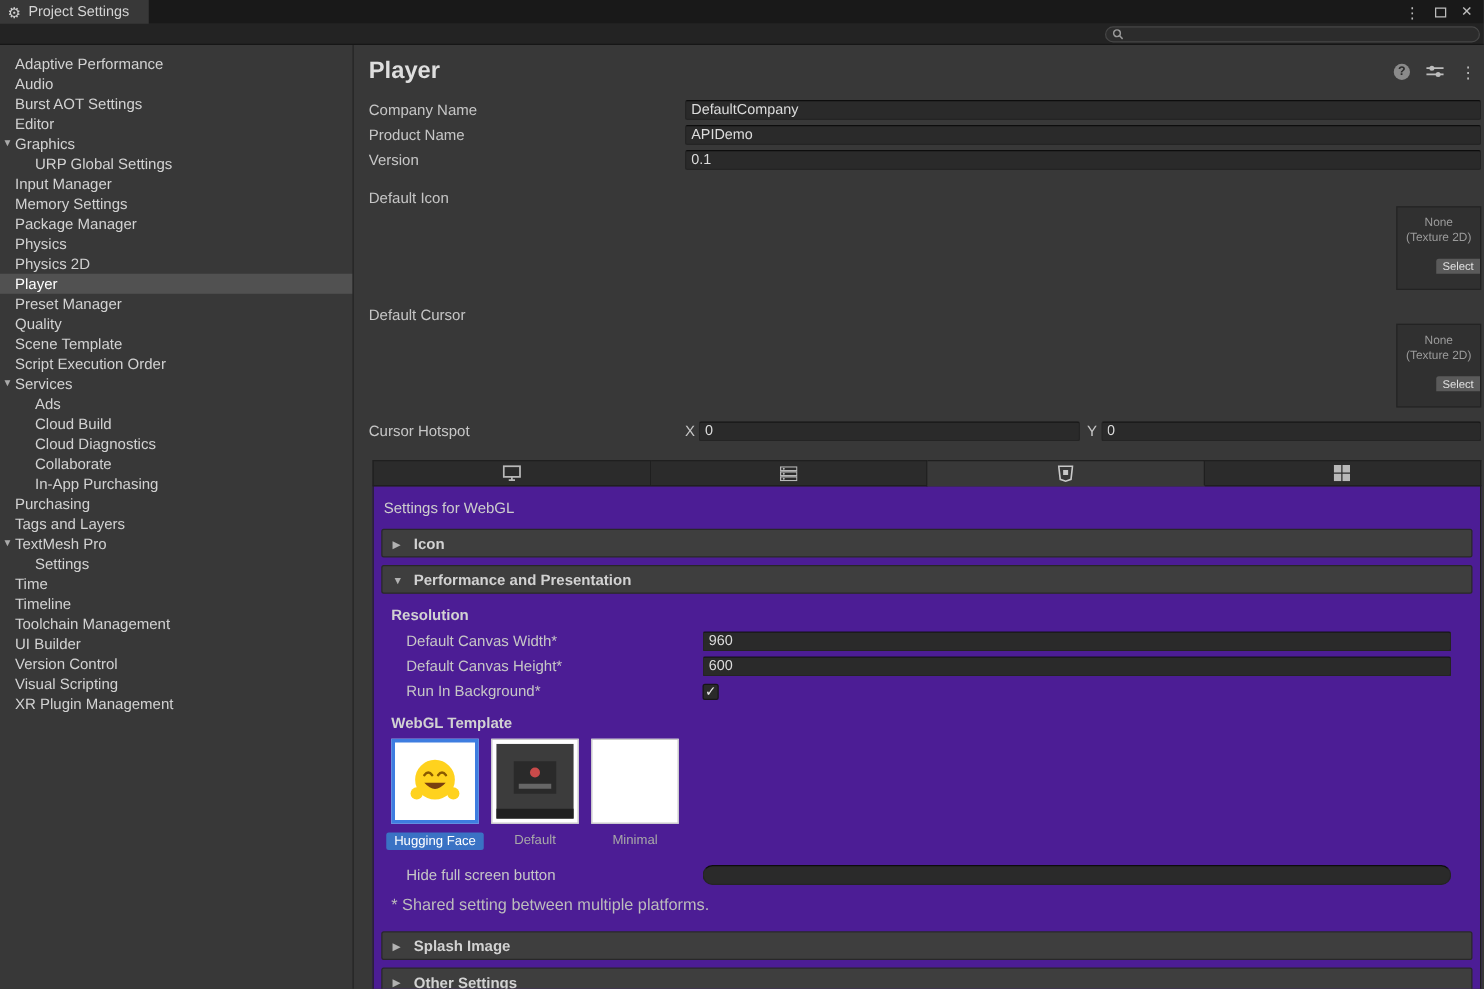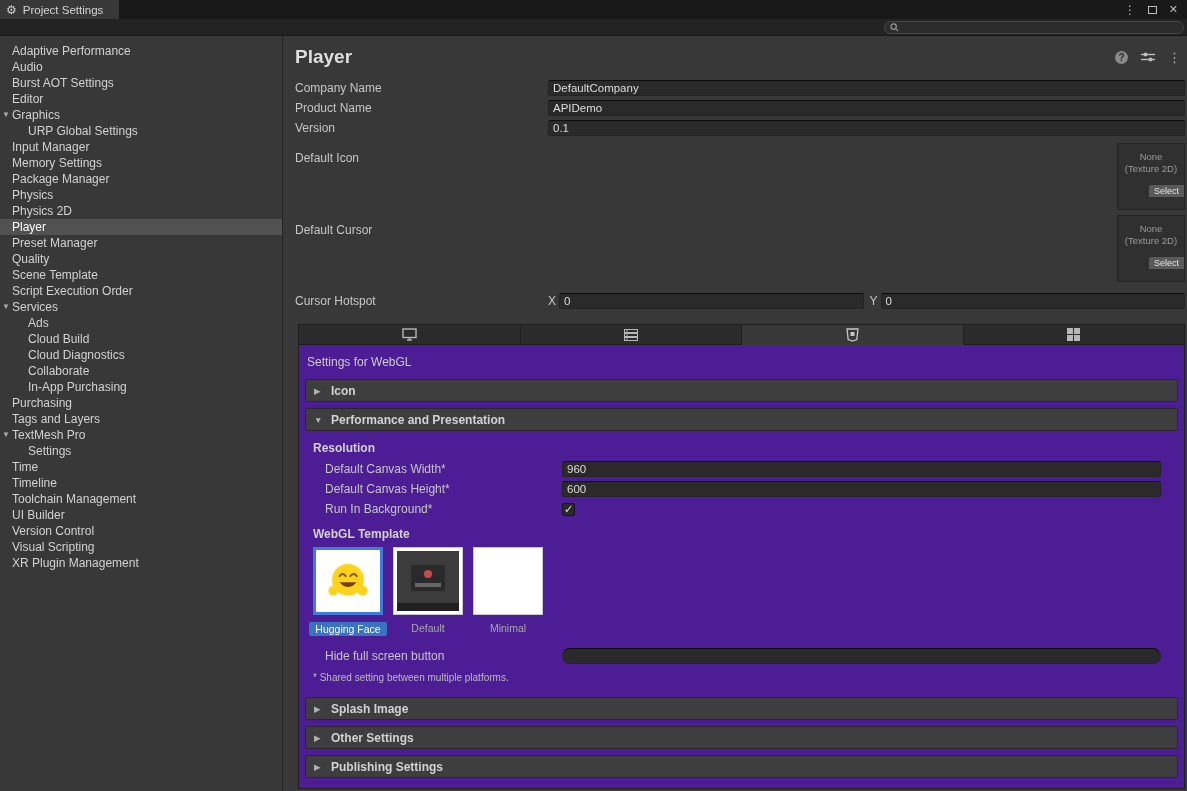--- a/index.html
+++ b/index.html
@@ -32,21 +32,21 @@
   
   .player-header { display:flex; align-items:center; justify-content:space-between; height:36px; padding-top:6px; margin-bottom:6px; }
   .player-title { font-size:19px; font-weight:bold; color:#dedede; }
   .header-icons { display:flex; align-items:center; gap:13px; padding-right:4px; color:#c0c0c0; }
   .help-badge { display:inline-block; width:13px; height:13px; border-radius:50%; background:#8a8a8a; color:#2b2b2b; font-size:10px; font-weight:bold; text-align:center; line-height:13px; }
   .kebab2 { font-size:13px; color:#bdbdbd; }
   
   .prow { display:flex; align-items:center; height:20px; }
   .plabel { width:253px; flex:none; color:#c6c6c6; }
   .tfield { flex:1; height:16px; background:#2a2a2a; border:1px solid #242424; border-top-color:#0d0d0d; border-radius:2px; color:#dcdcdc; font-size:11.5px; padding:0 4px; outline:none; font-family:"Liberation Sans",sans-serif; }
-  .obj-row { display:flex; align-items:flex-start; margin-top:5px; }
+  .obj-row { display:flex; align-items:flex-start; margin-top:5px;flex-direction:column; }
   .obj-row .plabel { padding-top:8px; }
   .obj-picker { margin-left:auto; width:68px; height:67px; background:#303030; border:1px solid #232323; position:relative; text-align:center; font-size:9.5px; color:#9b9b9b; line-height:1.25; }
   .obj-picker .none { padding-top:7px; display:block; }
   .select-btn { position:absolute; right:0; bottom:12px; height:12px; line-height:12px; padding:0 5px; background:#5a5a5a; color:#e2e2e2; font-size:9px; border-radius:2px 0 0 0; cursor:default; }
   .hotspot-row { margin-top:9px; }
   .axis { width:11px; flex:none; text-align:left; color:#c6c6c6; }
   .half { margin-right:6px; }
   
   .platform-area { margin-top:13px; margin-left:3px; }
   .ptabs { display:flex; position:relative; z-index:2; margin-bottom:-1px; }
@@ -68,21 +68,21 @@
   .chk:checked::after { content:"✓"; position:absolute; left:1px; top:-1px; font-size:11px; color:#e8e8e8; }
   .pillfield { border-radius:8px; }
   
   .tmpl-row { display:flex; gap:10px; margin:6px 0 2px 8px; }
   .tcol { width:70px; display:flex; flex-direction:column; align-items:center; }
   .thumb { width:70px; height:68px; background:#ffffff; position:relative; display:flex; align-items:center; justify-content:center; }
   .thumb.sel { border:3px solid #3e7de0; }
   .thumb.plain { border:1px solid #c9c9c9; }
   .tlabel { margin-top:7px; font-size:10.5px; color:#a8a8a8; white-space:nowrap; }
   .tlabel.sel { background:#3a72c4; color:#ffffff; border-radius:2px; padding:1px 6px; }
-  .footnote { font-size:10px; color:#bcbcbc; margin:6px 0 2px 8px; }
+  .footnote { font-size:13px; color:#bcbcbc; margin:6px 0 2px 8px; }
 </style>
 </head>
 <body>
 
 <div class="titlebar">
   <div class="doc-tab">
     <span class="gear">⚙</span>
     <span>Project Settings</span>
   </div>
   <div class="win-controls">

